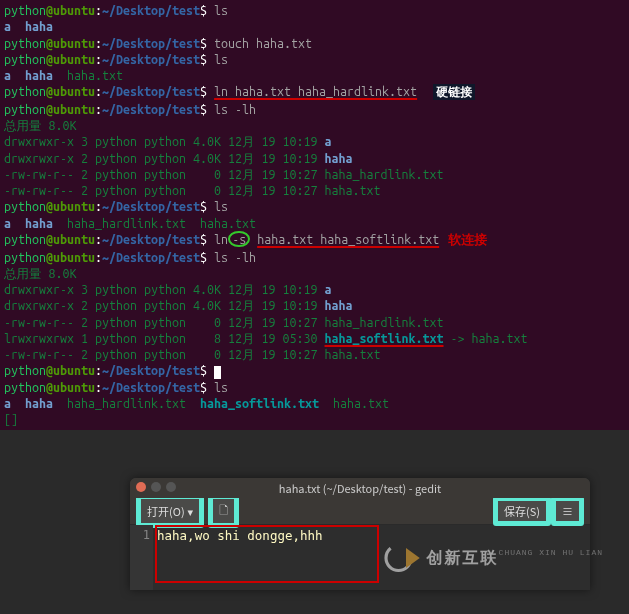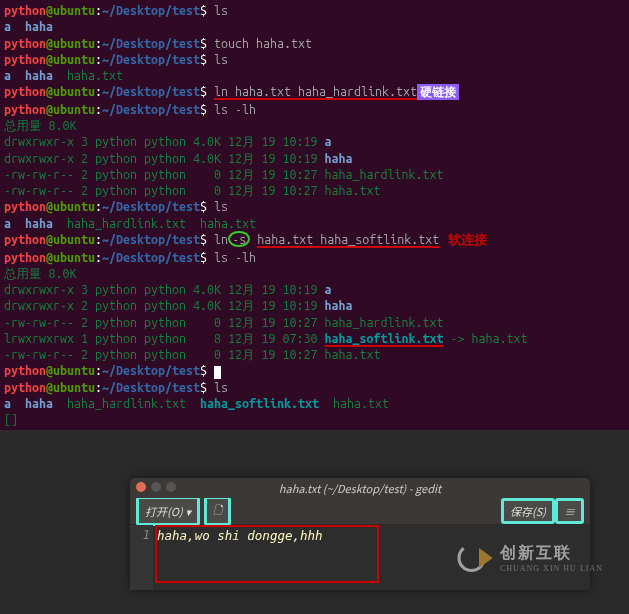--- a/index.html
+++ b/index.html
@@ -12,64 +12,63 @@
     height: 614px;
     overflow: hidden;
     color: #ffffff;
   }
   .terminal {
     padding: 2px 4px;
     line-height: 1.3;
     background: #300a24;
   }
   .line { white-space: pre; }
-  .user { color: #ef4444; font-weight: bold; }
+  .user { color: #22c55e; font-weight: normal; }
   .host { color: #4e9a06; font-weight: bold; }
   .at   { color: #4e9a06; font-weight: bold; }
   .colon{ color: #ffffff; }
   .path { color: #3465a4; font-weight: bold; }
   .dollar{ color: #ffffff; }
   .cmd  { color: #a3a3a3; }
   .dir  { color: #729fcf; font-weight: bold; }
   .txt  { color: #15803d; }
   .link { color: #06989a; font-weight:bold; }
   .hl-under { text-decoration: underline; text-decoration-color: #cc0000; text-underline-offset: 2px; text-decoration-thickness: 2px;}
-  .ann { background:#8b5cf6; color:#fff; font-family: SimHei, sans-serif; padding:1px 3px; font-size:12px; font-weight:bold; margin-left:0; }
+  .ann { background:#0f172a; color:#fff; font-family: SimHei, sans-serif; padding:1px 3px; font-size:12px; font-weight:bold; margin-left:16px; }
   .ann2 { color:#cc0000; font-family: SimHei, sans-serif; padding:1px 3px; font-size:13px; font-weight:bold; margin-left:6px; }
   .greencircle { display:inline-block; border:2px solid #34c92c; border-radius:50%; padding:0 2px; line-height:1; }
   .cursor { display:inline-block; width:7px; height:13px; background:#fff; vertical-align:middle;}
   
   .gedit-win {
     position: absolute;
     left: 130px; top: 478px;
     width: 460px; height: 112px;
     background:#3c3c3c;
     border-radius:6px 6px 0 0;
     box-shadow: 0 0 10px rgba(0,0,0,.5);
     overflow:hidden;
     font-family: "Noto Sans CJK SC", sans-serif;
-    font-style: italic;
   }
   .gedit-title{
     height:20px; background:#3b3835; text-align:center; color:#ccc; font-size:11px; line-height:20px;
     position:relative;
   }
   .traffic { position:absolute; left:6px; top:4px; display:flex; gap:5px;}
   .traffic span{ width:10px;height:10px;border-radius:50%; display:inline-block;}
   .tr-close{background:#e06c55;} .tr-min{background:#555;} .tr-max{background:#555;}
   .gedit-toolbar{ height:26px; background:#3b3835; display:flex; align-items:center; justify-content:space-between; padding:0 6px; font-size:11px; color:#ddd; border-bottom:1px solid #2a2a2a;}
-  .btn { background:#4a4a48; border:3px solid #5eead4; border-radius:3px; padding:2px 6px; color:#ddd; display:inline-flex; align-items:center; gap:3px;}
+  .btn { background:#4a4a48; border:5px solid #5eead4; border-radius:3px; padding:2px 6px; color:#ddd; display:inline-flex; align-items:center; gap:3px;}
   .gedit-body{ background:#2d2d2d; display:flex; height:72px;}
   .gutter{ width:20px; background:#353535; color:#858585; text-align:right; padding:3px 3px 0 0; font-size:12px; font-family:monospace;}
   .content{ flex:1; color:#fef9c3; padding:3px 4px; font-family:monospace; font-size:12.5px; position:relative;}
   .redbox{ position:absolute; left:2px; top:0px; width:220px; height:54px; border:2px solid #cc0000;}
   
   .watermark{ position:absolute; right:26px; bottom:36px; display:flex; align-items:center; gap:6px; opacity:.55; pointer-events:none;}
   .wm-logo{ width:40px;height:40px; }
-  .wm-txt{ display:flex; flex-direction:column; color:#fff; font-family: Liberation Serif, serif;}
+  .wm-txt{ display:flex; flex-direction:row; color:#fff; font-family: Liberation Mono, monospace;}
   .wm-cn{font-size:16px; letter-spacing:2px; font-weight:bold;}
   .wm-en{font-size:8px; letter-spacing:1px; color:#aaa;}
 </style>
 </head>
 <body>
 
 <div class="terminal" id="term">
     <div class="line"><span class="user">python</span><span class="at">@</span><span class="host">ubuntu</span><span class="colon">:</span><span class="path">~/Desktop/test</span><span class="dollar">$</span> <span class="cmd">ls</span></div>
     <div class="line"><span class="dir">a</span><span class="txt">  </span><span class="dir">haha</span></div>
     <div class="line"><span class="user">python</span><span class="at">@</span><span class="host">ubuntu</span><span class="colon">:</span><span class="path">~/Desktop/test</span><span class="dollar">$</span> <span class="cmd">touch haha.txt</span></div>
@@ -83,21 +82,21 @@
     <div class="line"><span class="txt">-rw-rw-r-- 2 python python    0 12月 19 10:27 haha_hardlink.txt</span></div>
     <div class="line"><span class="txt">-rw-rw-r-- 2 python python    0 12月 19 10:27 haha.txt</span></div>
     <div class="line"><span class="user">python</span><span class="at">@</span><span class="host">ubuntu</span><span class="colon">:</span><span class="path">~/Desktop/test</span><span class="dollar">$</span> <span class="cmd">ls</span></div>
     <div class="line"><span class="dir">a</span><span class="txt">  </span><span class="dir">haha</span><span class="txt">  haha_hardlink.txt  haha.txt</span></div>
     <div class="line"><span class="user">python</span><span class="at">@</span><span class="host">ubuntu</span><span class="colon">:</span><span class="path">~/Desktop/test</span><span class="dollar">$</span> <span class="cmd">ln</span><span class="greencircle cmd">-s</span> <span class="cmd hl-under">haha.txt haha_softlink.txt</span><span class="ann2">软连接</span></div>
     <div class="line"><span class="user">python</span><span class="at">@</span><span class="host">ubuntu</span><span class="colon">:</span><span class="path">~/Desktop/test</span><span class="dollar">$</span> <span class="cmd">ls -lh</span></div>
     <div class="line"><span class="txt">总用量 8.0K</span></div>
     <div class="line"><span class="txt">drwxrwxr-x 3 python python 4.0K 12月 19 10:19 </span><span class="dir">a</span></div>
     <div class="line"><span class="txt">drwxrwxr-x 2 python python 4.0K 12月 19 10:19 </span><span class="dir">haha</span></div>
     <div class="line"><span class="txt">-rw-rw-r-- 2 python python    0 12月 19 10:27 haha_hardlink.txt</span></div>
-    <div class="line"><span class="txt">lrwxrwxrwx 1 python python    8 12月 19 07:30 </span><span class="link hl-under">haha_softlink.txt</span><span class="txt"> -&gt; haha.txt</span></div>
+    <div class="line"><span class="txt">lrwxrwxrwx 1 python python    8 12月 19 05:30 </span><span class="link hl-under">haha_softlink.txt</span><span class="txt"> -&gt; haha.txt</span></div>
     <div class="line"><span class="txt">-rw-rw-r-- 2 python python    0 12月 19 10:27 haha.txt</span></div>
     <div class="line"><span class="user">python</span><span class="at">@</span><span class="host">ubuntu</span><span class="colon">:</span><span class="path">~/Desktop/test</span><span class="dollar">$</span> <span class="cmd"></span><span class="cursor"></span></div>
     <div class="line"><span class="user">python</span><span class="at">@</span><span class="host">ubuntu</span><span class="colon">:</span><span class="path">~/Desktop/test</span><span class="dollar">$</span> <span class="cmd">ls</span></div>
     <div class="line"><span class="dir">a</span><span class="txt">  </span><span class="dir">haha</span><span class="txt">  haha_hardlink.txt  </span><span class="link">haha_softlink.txt</span><span class="txt">  haha.txt</span></div>
     <div class="line"><span class="txt">[]</span></div>
   </div>
 
 <div class="gedit-win">
   <div class="gedit-title">
     <div class="traffic">

